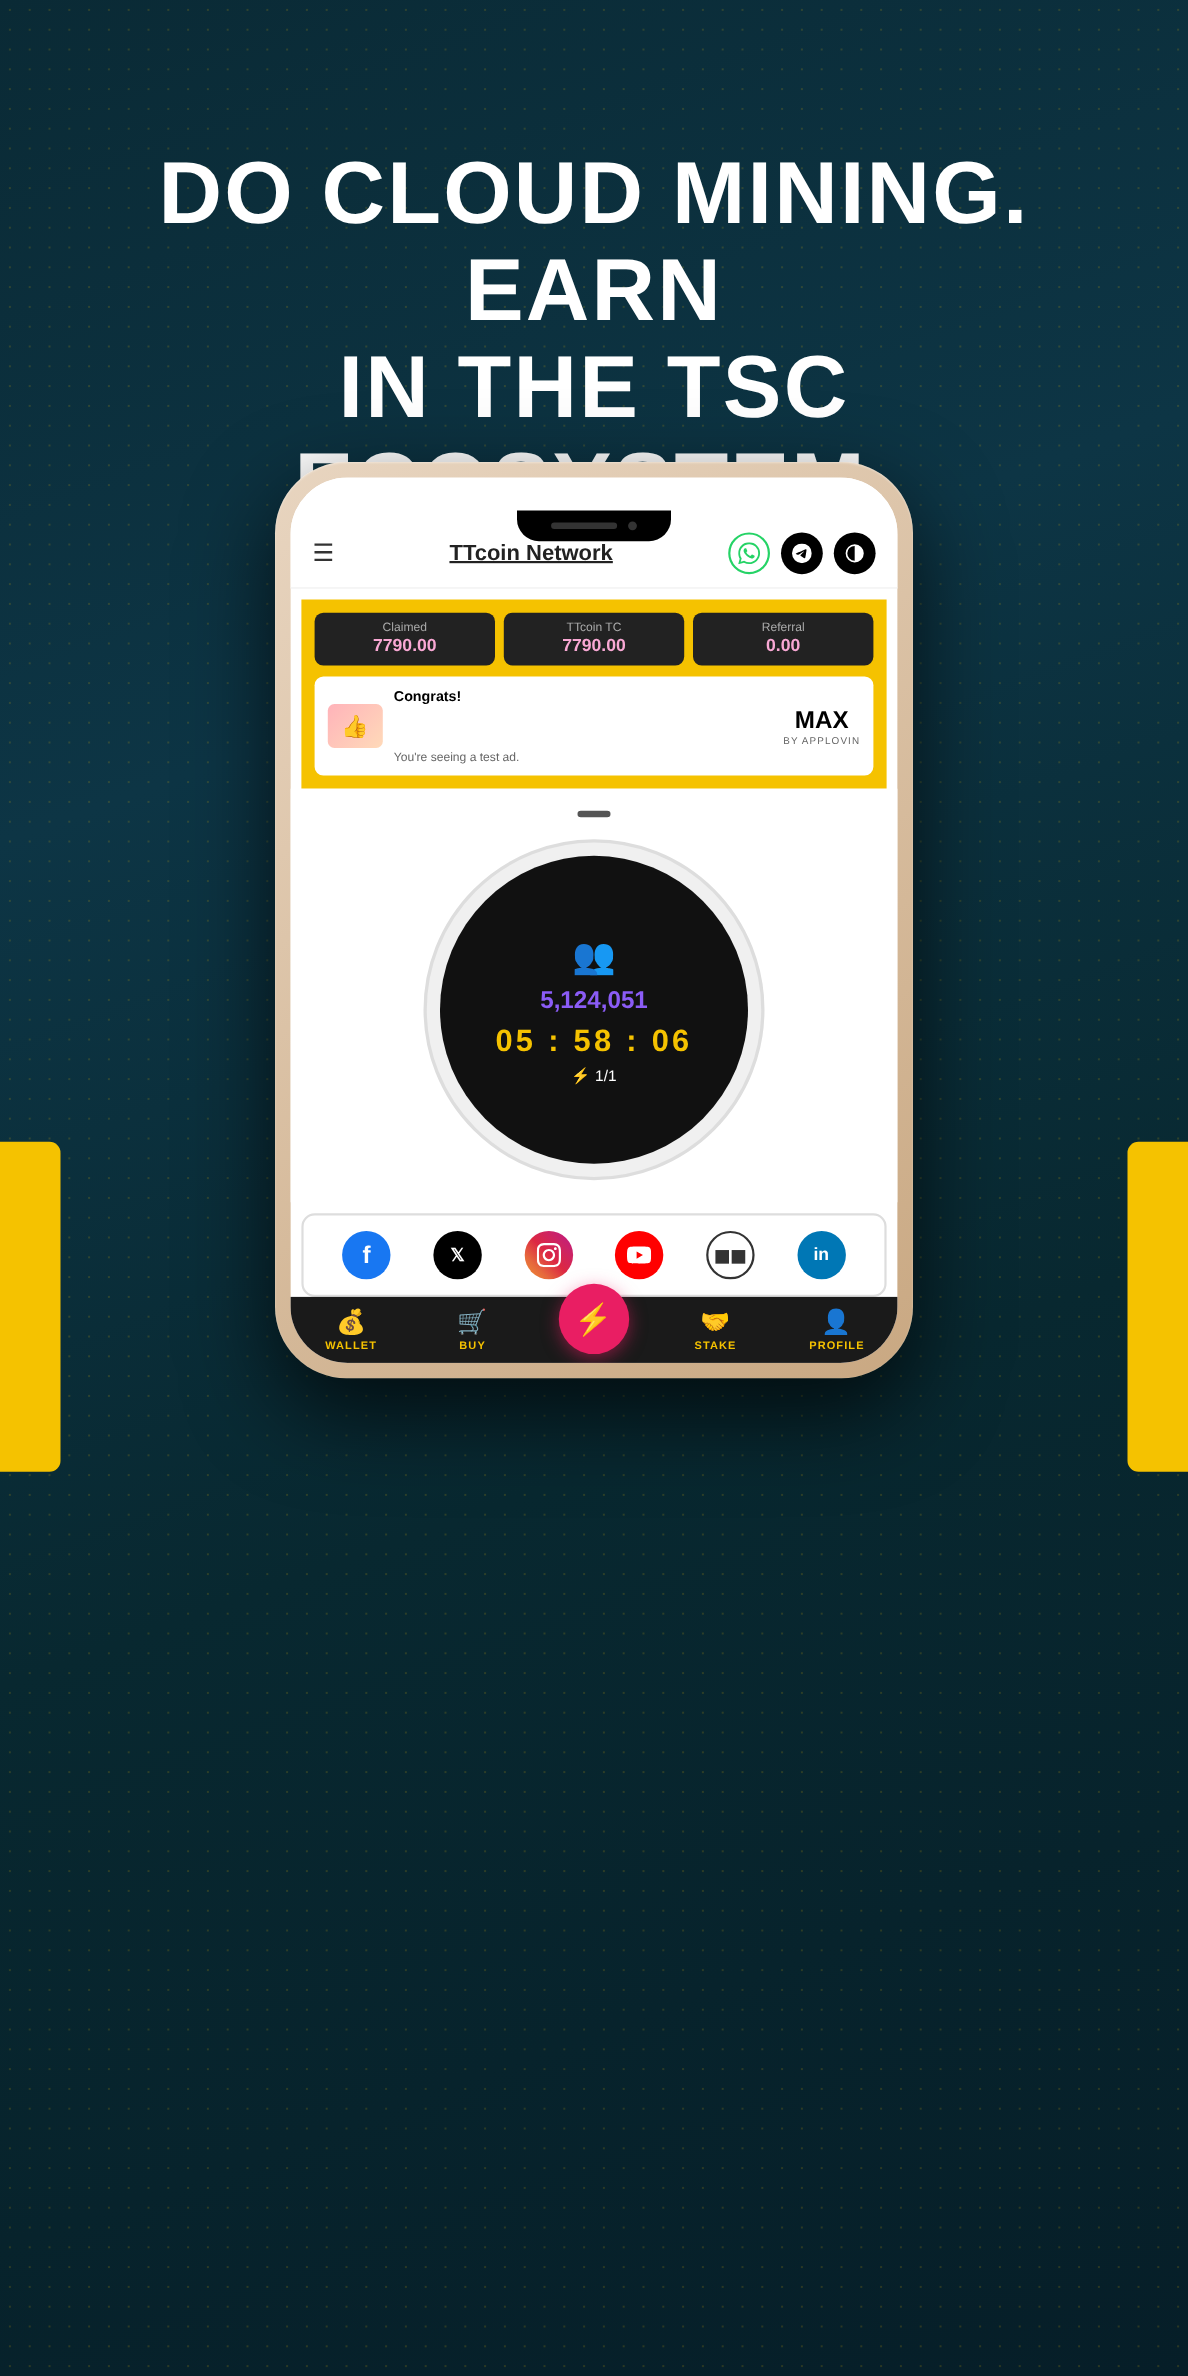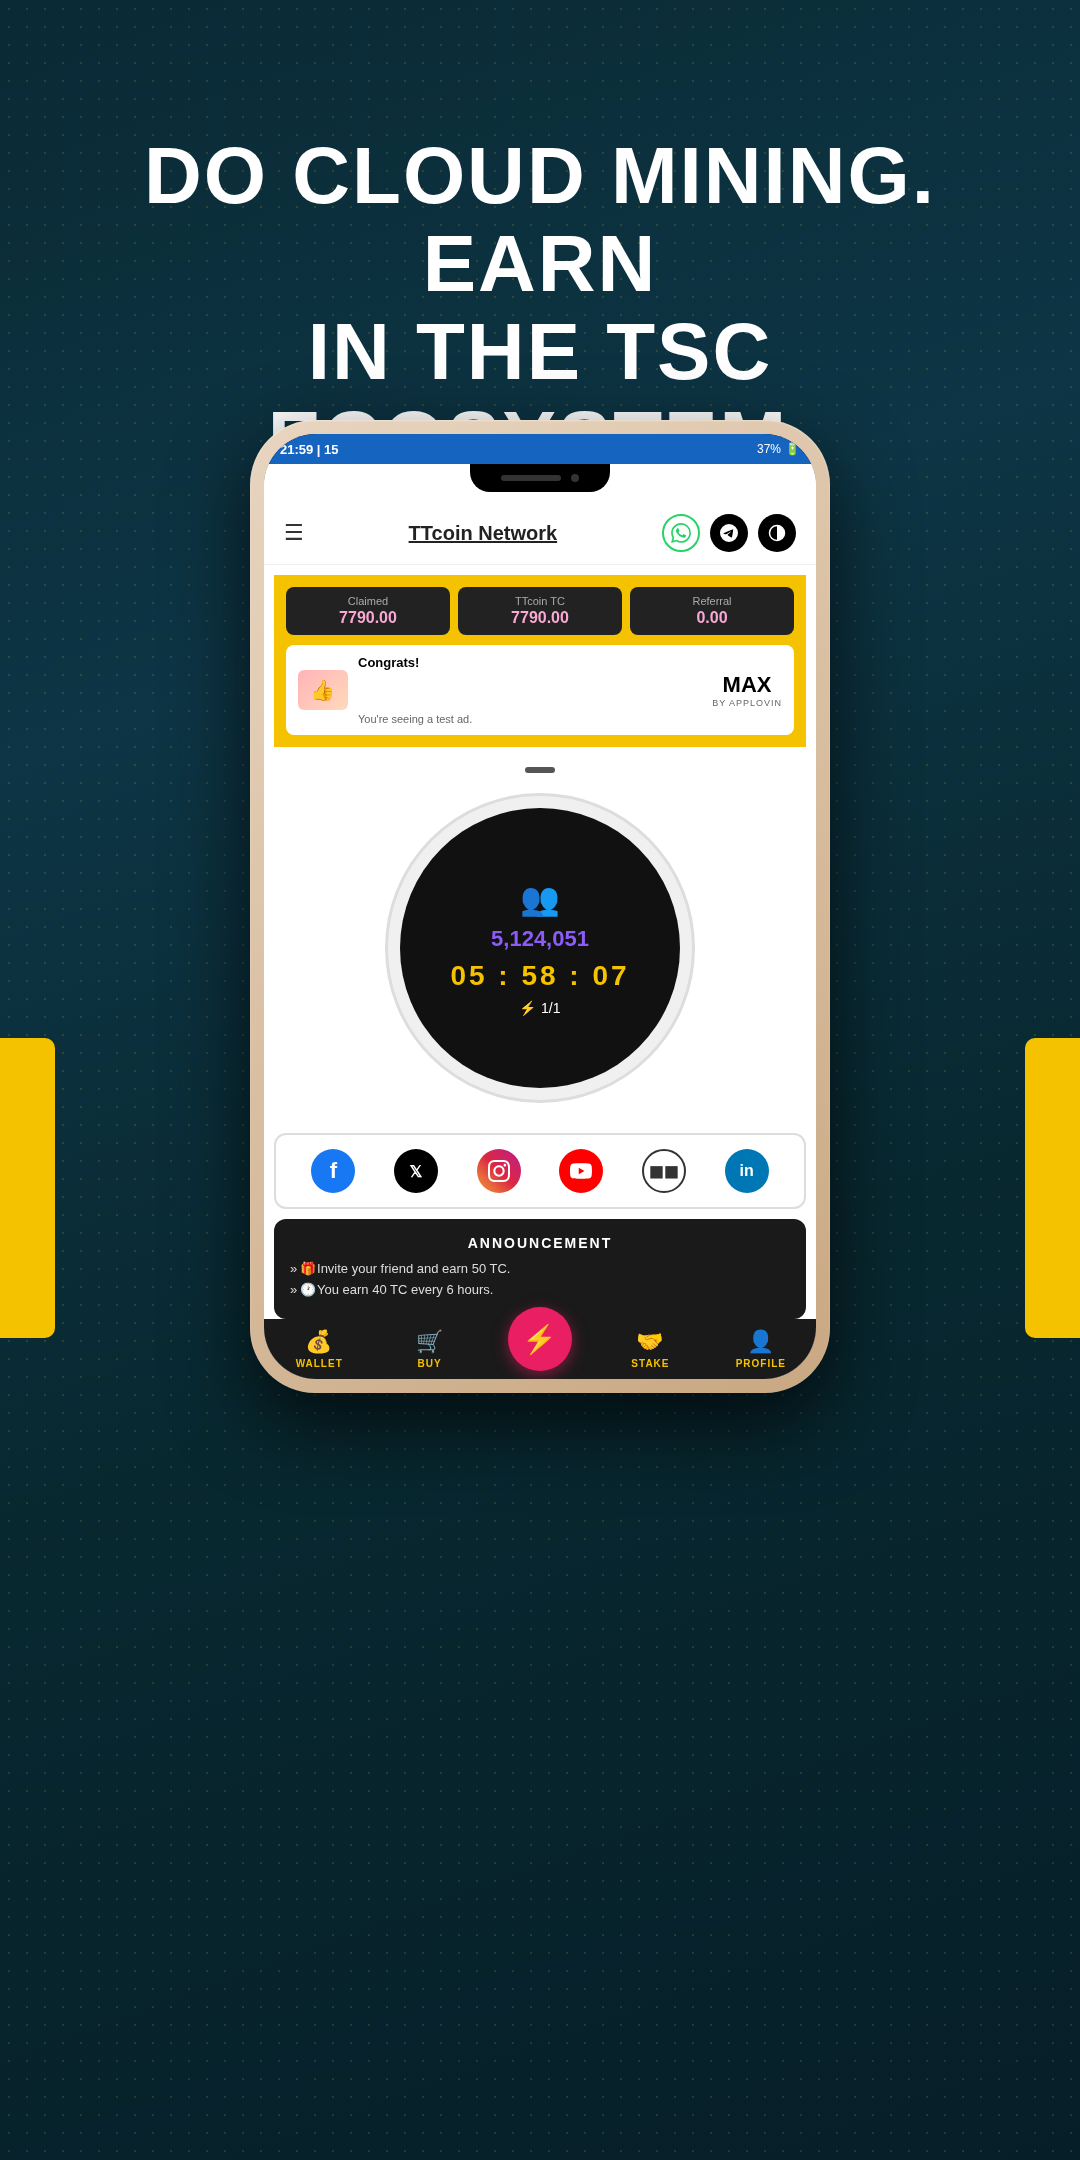--- a/index.html
+++ b/index.html
@@ -403,27 +403,20 @@
   <h1>
     <span>DO CLOUD MINING. EARN</span><br>
     <span>IN THE TSC ECOSYSTEM.</span>
   </h1>
 </div>
 
 <div class="phone-wrapper">
   <div class="phone-outer">
     <div class="phone-inner">
 
-      <div class="status-bar">
-        <span class="status-time">21:59 | 15</span>
-        <div class="status-icons">
-          <span>37%</span>
-          <span>🔋</span>
-        </div>
-      </div>
 
       <div class="notch">
         <div class="notch-bar"></div>
         <div class="notch-dot"></div>
       </div>
 
       <div class="app-content">
 
         <div class="top-nav">
           <span class="nav-menu-icon">☰</span>
@@ -476,21 +469,21 @@
             </div>
           </div>
         </div>
 
         <div class="mining-area">
           <div class="scroll-indicator"></div>
           <div class="mining-circle-outer">
             <div class="mining-circle-inner">
               <div class="mining-users-icon">👥</div>
               <div class="mining-count">5,124,051</div>
-              <div class="mining-timer">05 : 58 : 07</div>
+              <div class="mining-timer">05 : 58 : 06</div>
               <div class="mining-boost">
                 <span class="boost-icon">⚡</span>
                 <span>1/1</span>
               </div>
             </div>
           </div>
         </div>
 
         <div class="social-row">
           <div class="social-btn facebook">f</div>
@@ -502,25 +495,20 @@
           </div>
           <div class="social-btn youtube">
             <svg width="22" height="22" viewBox="0 0 24 24" fill="white">
                 <path d="M23.498 6.186a3.016 3.016 0 0 0-2.122-2.136C19.505 3.545 12 3.545 12 3.545s-7.505 0-9.377.505A3.017 3.017 0 0 0 .502 6.186C0 8.07 0 12 0 12s0 3.93.502 5.814a3.016 3.016 0 0 0 2.122 2.136c1.871.505 9.376.505 9.376.505s7.505 0 9.377-.505a3.015 3.015 0 0 0 2.122-2.136C24 15.93 24 12 24 12s0-3.93-.502-5.814zM9.545 15.568V8.432L15.818 12l-6.273 3.568z"></path>
               </svg>
           </div>
           <div class="social-btn medium" style="font-size:18px;">◼◼</div>
           <div class="social-btn linkedin" style="font-size:16px;font-weight:900;">in</div>
         </div>
 
-        <div class="announcement-box">
-          <div class="announcement-title">ANNOUNCEMENT</div>
-          <div class="announcement-item">» 🎁Invite your friend and earn 50 TC.</div>
-          <div class="announcement-item">» 🕐You earn 40 TC every 6 hours.</div>
-        </div>
 
         <div class="bottom-nav">
           <div class="bottom-nav-item">
             <span class="nav-icon">💰</span>
             <span class="nav-label">WALLET</span>
           </div>
           <div class="bottom-nav-item">
             <span class="nav-icon">🛒</span>
             <span class="nav-label">BUY</span>
           </div>

